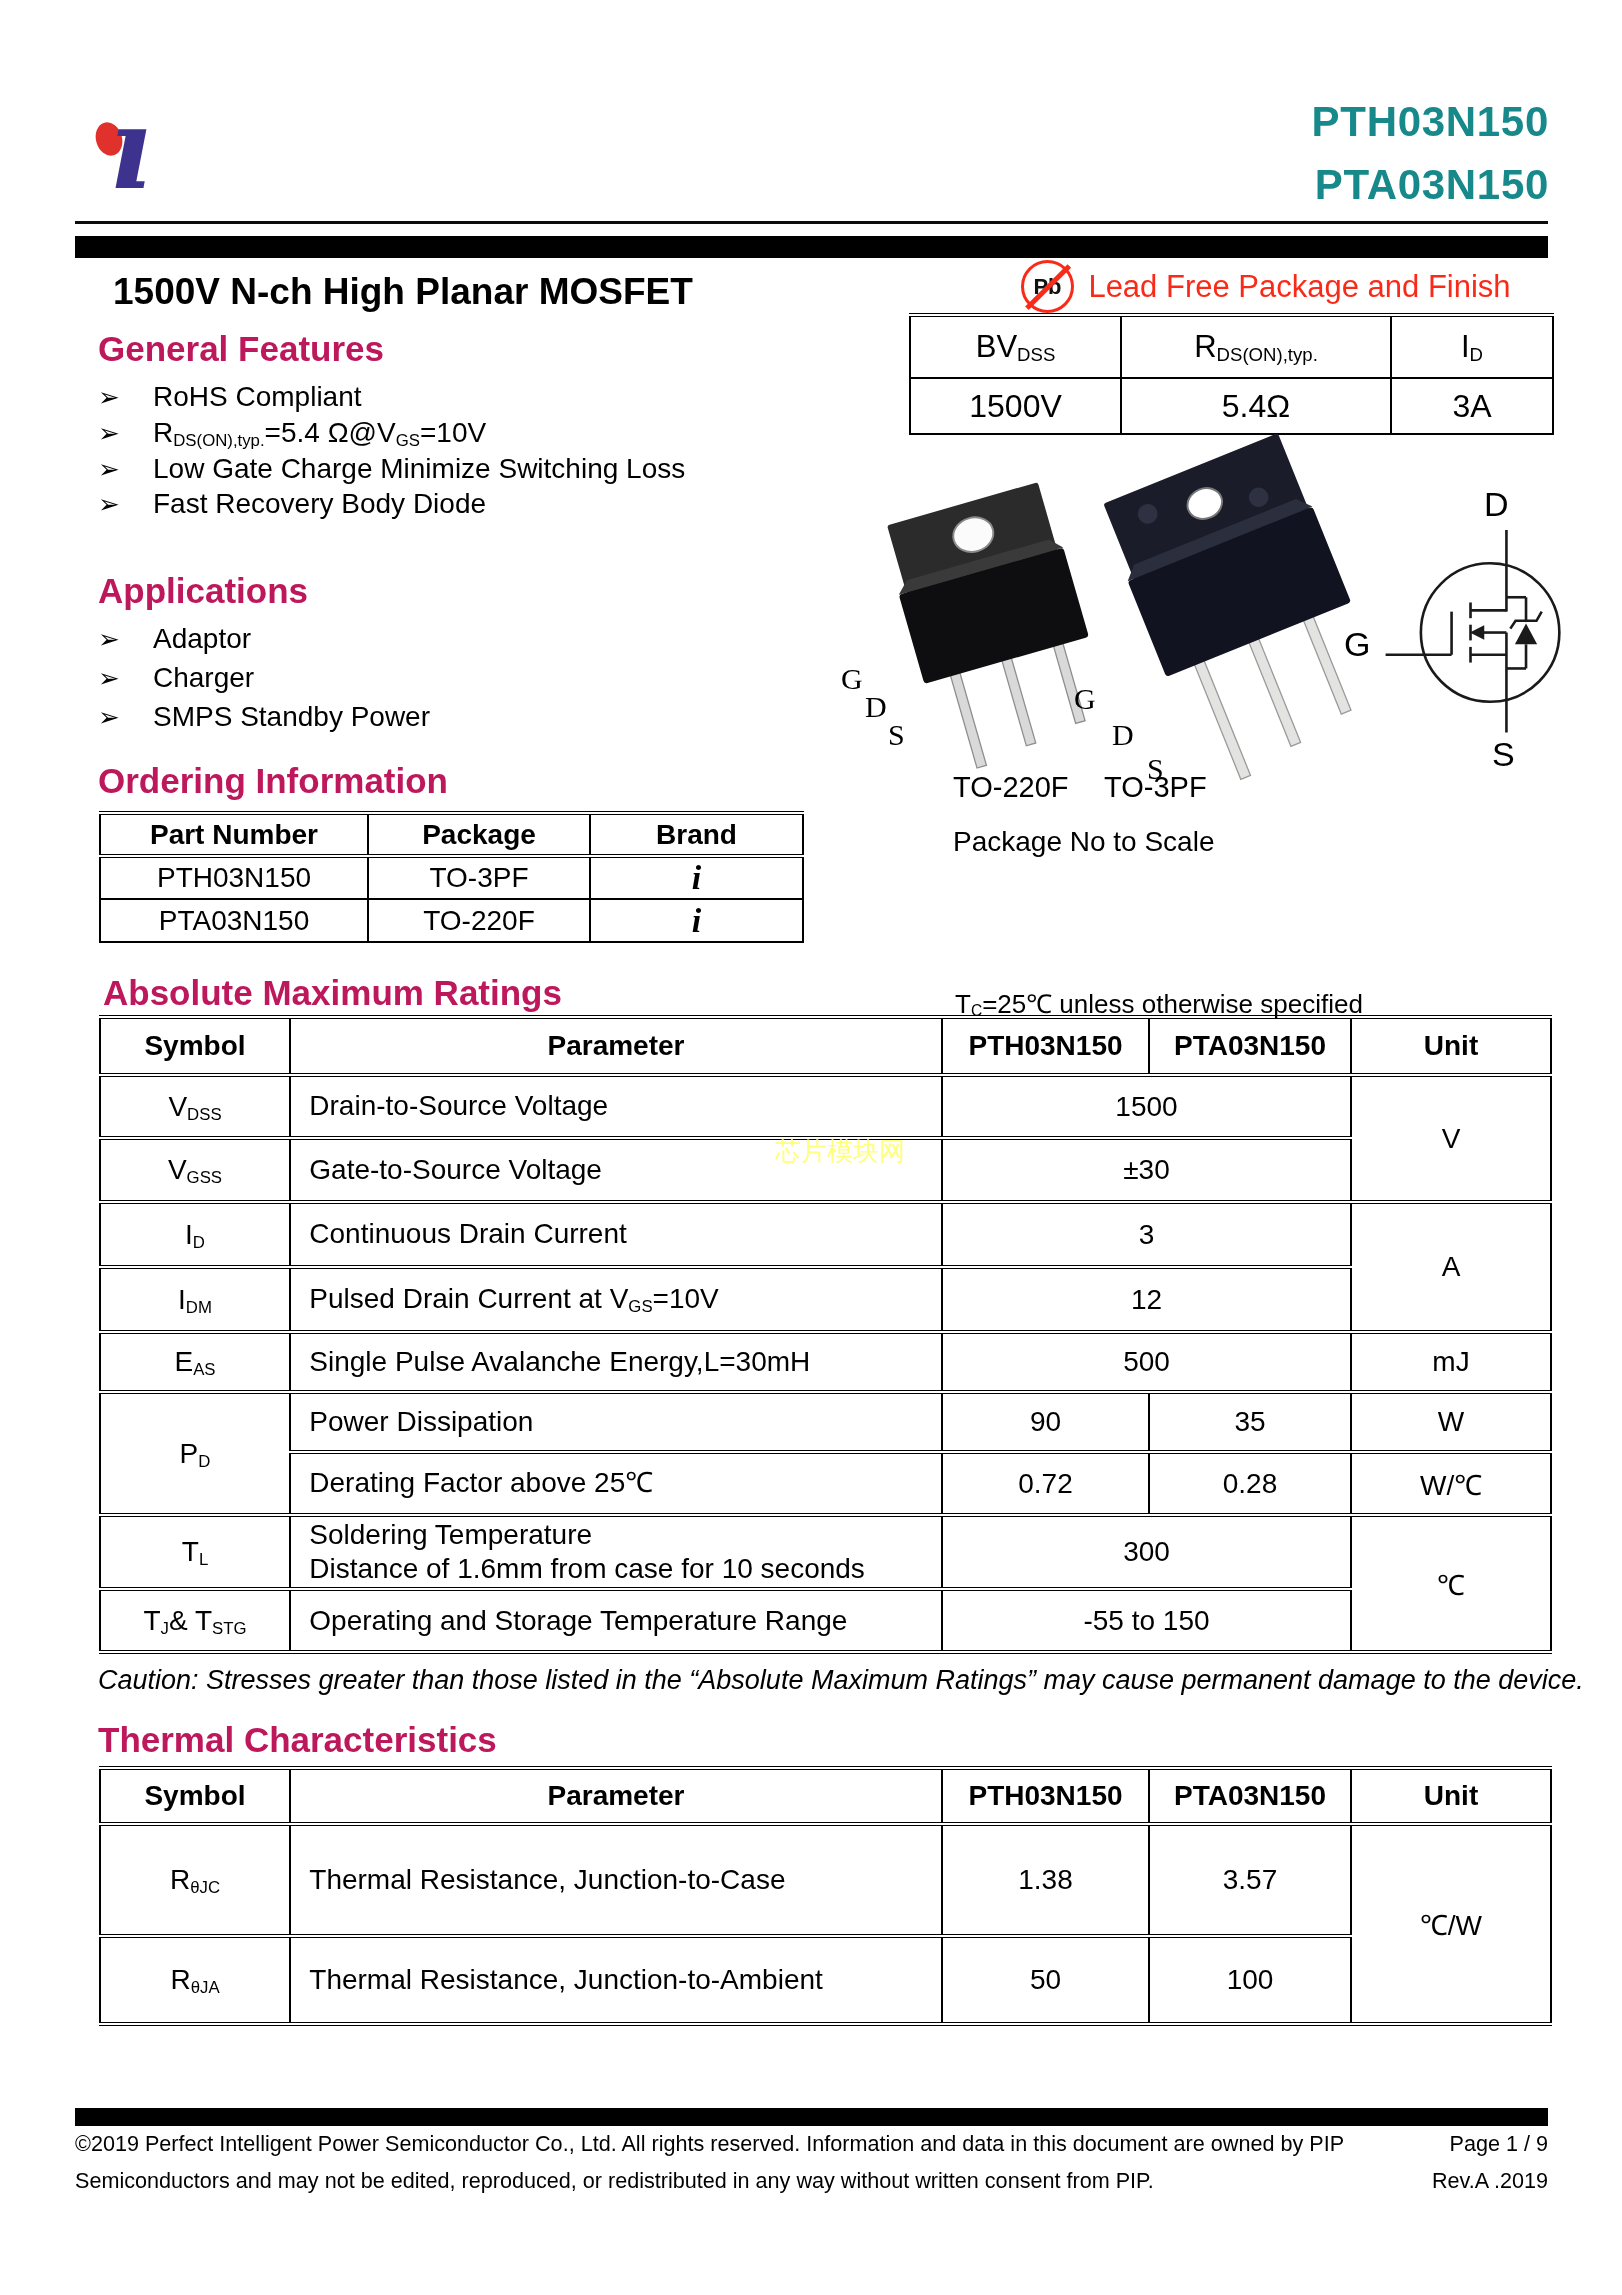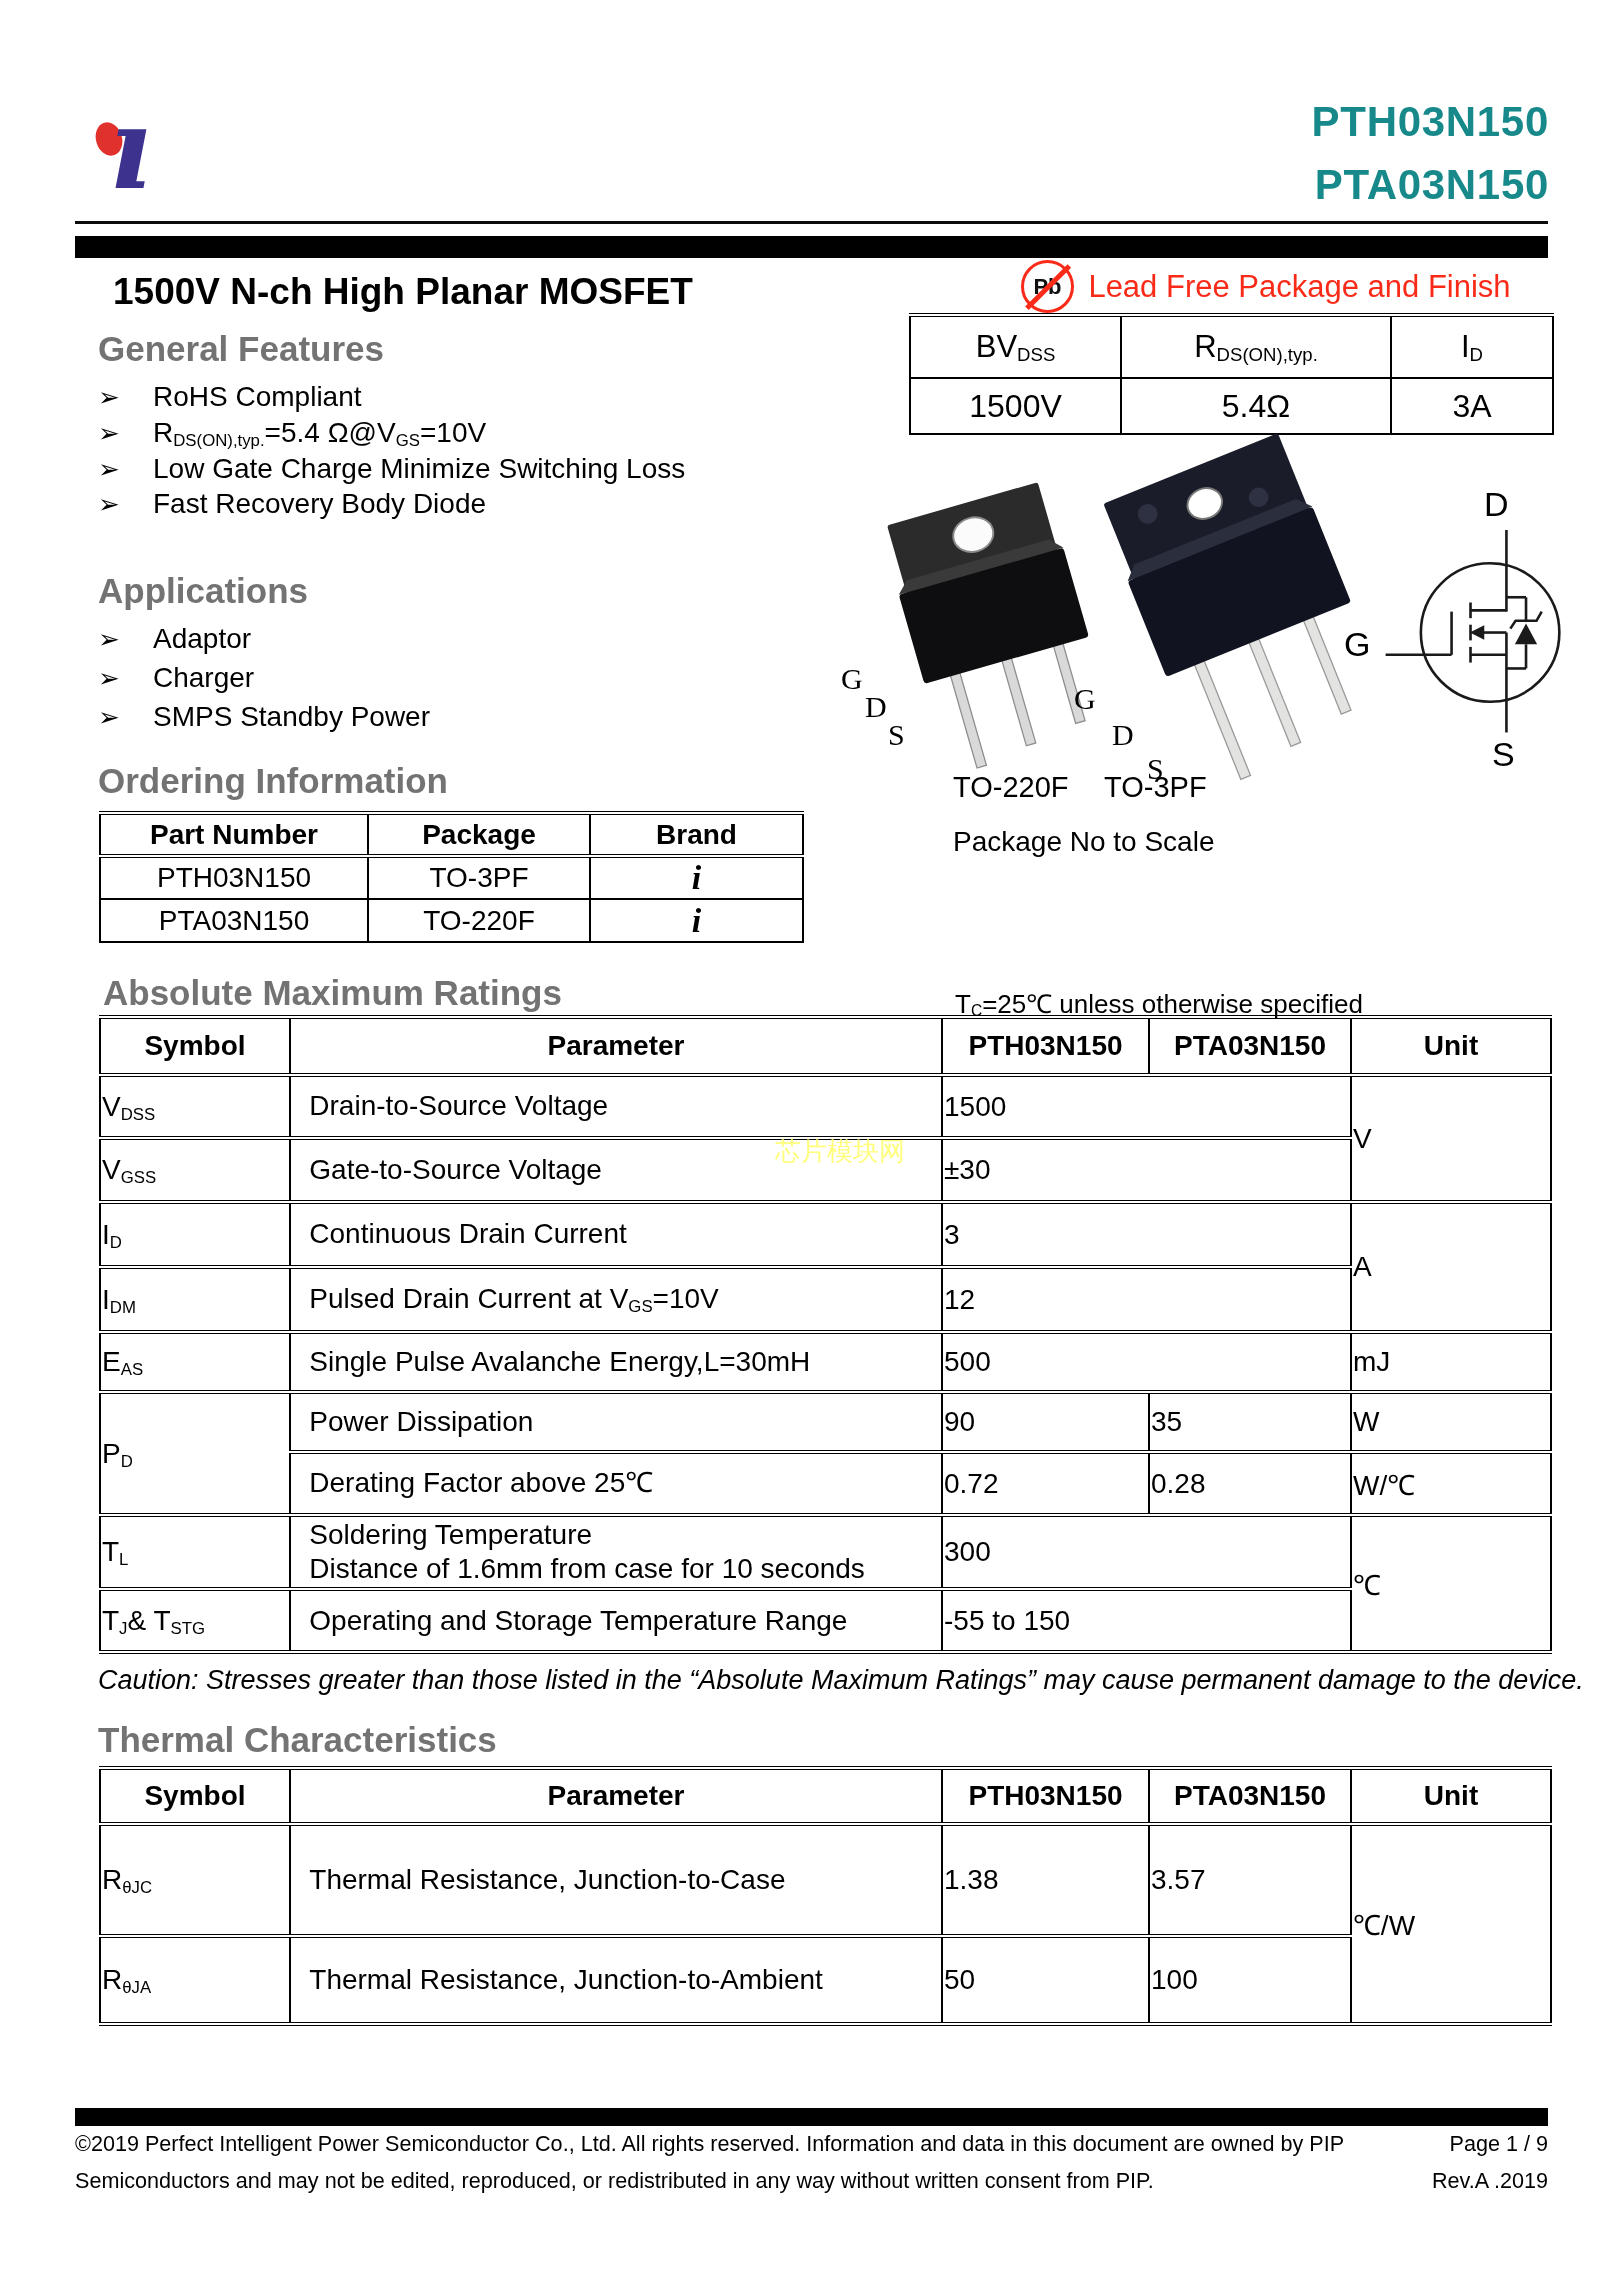--- a/index.html
+++ b/index.html
@@ -25,21 +25,21 @@
   .pb-badge::after{content:"";position:absolute;left:50%;top:50%;width:60px;height:4.6px;background:#F92A18;
     transform:translate(-50%,-50%) rotate(-45deg);}
   .leadfree-text{color:#F92A18;font-size:31px;}
   
   .bv-table{left:909px;top:313px;}
   .bv-table table{border-collapse:collapse;table-layout:fixed;width:642px;border-top:4.6px double #000;padding-left:40px;}
   .bv-table th,.bv-table td{border:2px solid #000;text-align:center;font-weight:normal;}
   .bv-table tr.h{height:63px;font-size:31px;}
   .bv-table tr.v{height:56px;font-size:32px;}
   
-  .sec-h{color:#737373;font-size:35px;font-weight:bold;letter-spacing:0px;}
+  .sec-h{color:#be185d;font-size:35px;font-weight:bold;letter-spacing:0px;}
   .features{left:98px;top:329px;}
   .applications{left:98px;top:571px;}
   .ordering-h{left:98px;top:761px;}
   ul.blist{list-style:none;margin:11.8px 0 0 0;padding:0;}
   ul.blist li{display:flex;align-items:baseline;font-size:28px;}
   .features ul.blist li{margin-bottom:3.9px;}
   .applications ul.blist li{margin-bottom:7.2px;}
   .bullet{width:55px;flex:0 0 auto;font-size:26px;}
   
   .ordering-table{left:99px;top:811px;}
@@ -52,21 +52,21 @@
   .pkg-label{font-size:29px;}
   .pkg-note{font-size:28px;}
   .pin-label{font-family:"Liberation Serif",serif;font-size:30px;}
   .sym-label{font-size:34px;}
   
   .note-cond{font-size:26px;}
   .big-table{border-collapse:collapse;table-layout:fixed;width:1452px;}
   .big-table th,.big-table td{border-left:2px solid #000;border-right:2px solid #000;
     border-top:4.6px double #000;border-bottom:4.6px double #000;font-size:28px;}
   .big-table th{font-weight:bold;text-align:center;}
-  .big-table td.c{text-align:left;margin-top:32px;}
+  .big-table td.c{text-align:center;margin-top:32px;}
   .big-table td.p{text-align:left;padding-left:18.3px;line-height:1.22;}
   .abs-wrap{left:99px;top:1015px;}
   .thermal-wrap{left:99px;top:1766px;}
   .caution{left:98px;top:1665px;font-size:27px;font-style:italic;}
   .watermark{left:775px;top:1134px;font-size:26px;color:#FFFF5E;opacity:0.8;pointer-events:none;}
   
   .footer-bar{left:75px;top:2108px;width:1473px;height:17.7px;background:#000;}
   .footer-line{left:75px;width:1473px;display:flex;justify-content:space-between;font-size:21.6px;}
   .fl1{top:2131px;}
   .fl2{top:2168px;gap:9px;}

